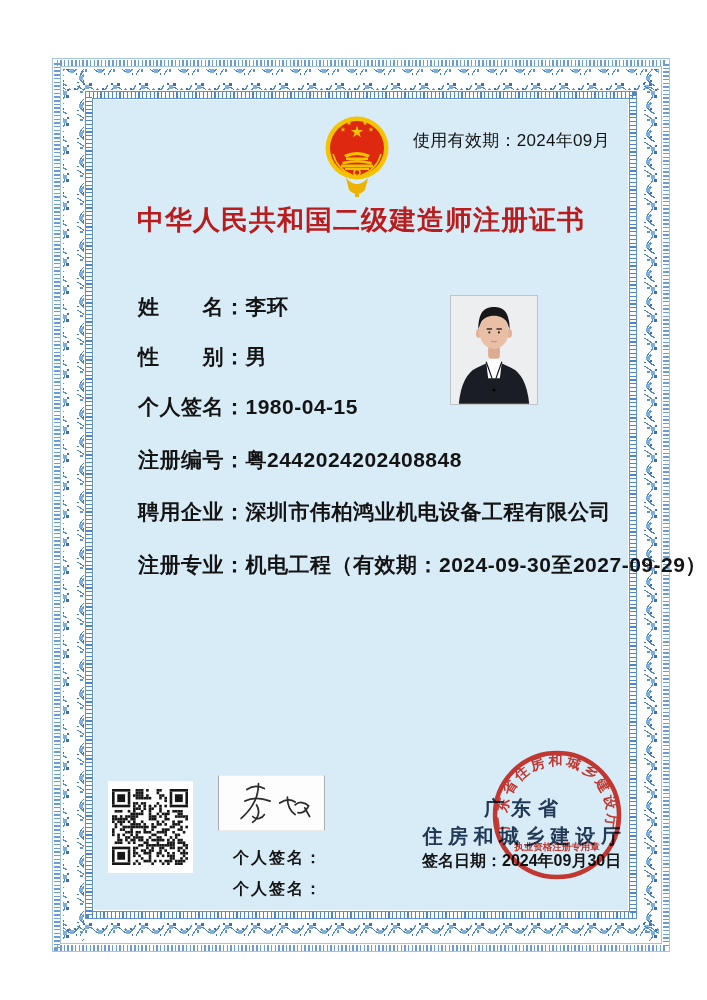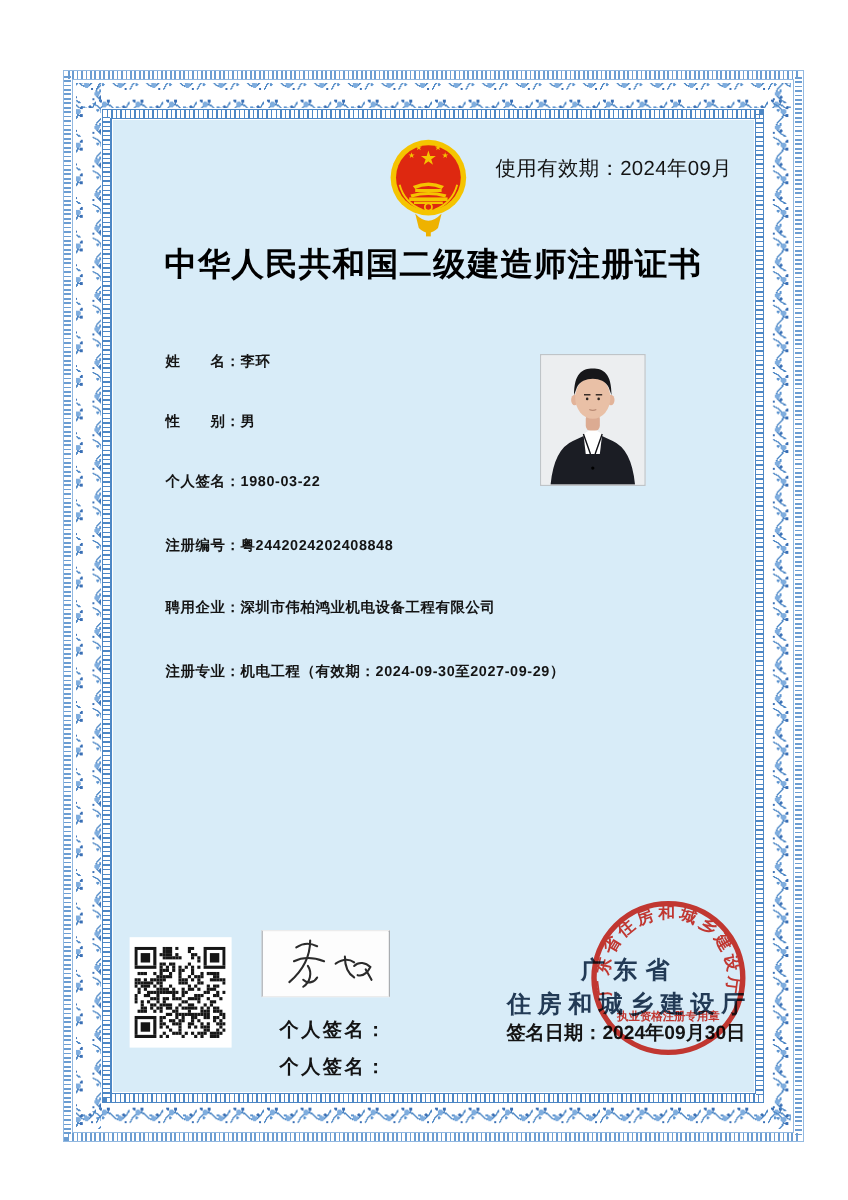--- a/index.html
+++ b/index.html
@@ -4,22 +4,22 @@
 <style>
   html,body{margin:0;padding:0;}
   .page{position:relative;width:707px;height:1000px;background:#ffffff;
         font-family:"Liberation Sans","DejaVu Sans",sans-serif;overflow:hidden;}
   .abs{position:absolute;}
   .frame{left:52px;top:58px;width:618px;height:894px;}
   .emblem{left:322px;top:112px;width:70px;height:88px;}
   .validity{left:413px;top:130px;width:200px;font-size:17px;font-weight:normal;
             color:#141414;line-height:22.5px;letter-spacing:.3px;}
   .title{left:94px;top:202px;width:534px;text-align:center;font-size:27px;
-         font-weight:bold;color:#000000;letter-spacing:1px;}
-  .field{left:138px;height:20px;font-size:12px;font-weight:bold;color:#141414;
+         font-weight:bold;color:#b91c1c;letter-spacing:1px;}
+  .field{left:138px;height:20px;font-size:21px;font-weight:bold;color:#141414;
          letter-spacing:.5px;white-space:nowrap;}
   .photo{left:450px;top:295px;width:88px;height:110px;border:1px solid #bfc4c8;
          background:#eceef0;box-sizing:border-box;}
   .qr-card{left:108px;top:781px;width:85px;height:92px;background:#ffffff;}
   .qr-card svg{position:absolute;left:4px;top:8px;}
   .sig-card{left:218px;top:775px;width:107px;height:56px;background:#fdfdfd;
             border-top:1px solid #ececec;border-bottom:1px solid #ececec;
             border-left:1px solid #a9adb1;border-right:1px solid #a9adb1;box-sizing:border-box;}
   .sig-label{left:233px;font-size:16px;font-weight:bold;color:#141414;letter-spacing:2px;white-space:nowrap;}
   .auth1{left:421px;top:795px;width:207px;text-align:center;font-size:20px;font-weight:bold;
@@ -98,21 +98,21 @@
   </svg>
 
   <div class="abs validity">
     <div>使用有效期：2024年09月</div>
   </div>
 
   <div class="abs title">中华人民共和国二级建造师注册证书</div>
 
   <div class="abs field" style="top:293px"><span>姓　　名：</span><span>李环</span></div>
   <div class="abs field" style="top:343px"><span>性　　别：</span><span>男</span></div>
-  <div class="abs field" style="top:393px"><span>个人签名：</span><span>1980-03-22</span></div>
+  <div class="abs field" style="top:393px"><span>个人签名：</span><span>1980-04-15</span></div>
   <div class="abs field" style="top:446px"><span>注册编号：</span><span>粤2442024202408848</span></div>
   <div class="abs field" style="top:498px"><span>聘用企业：</span><span>深圳市伟柏鸿业机电设备工程有限公司</span></div>
   <div class="abs field" style="top:551px"><span>注册专业：</span><span>机电工程（有效期：2024-09-30至2027-09-29）</span></div>
 
   <div class="abs photo">
     <svg width="86" height="108" viewBox="0 0 88 110">
       <rect x="0" y="0" width="88" height="110" fill="#eceef0"></rect>
       <path d="M8 110 Q11 80 27 73 L44 65 L61 73 Q77 80 80 110 Z" fill="#1b1d24"></path>
       <path d="M36 67 L44 62 L52 67 L50 84 L38 84 Z" fill="#ffffff"></path>
       <path d="M36 67 L42 84 M52 67 L46 84" stroke="#101116" stroke-width="1.2" fill="none"></path>

